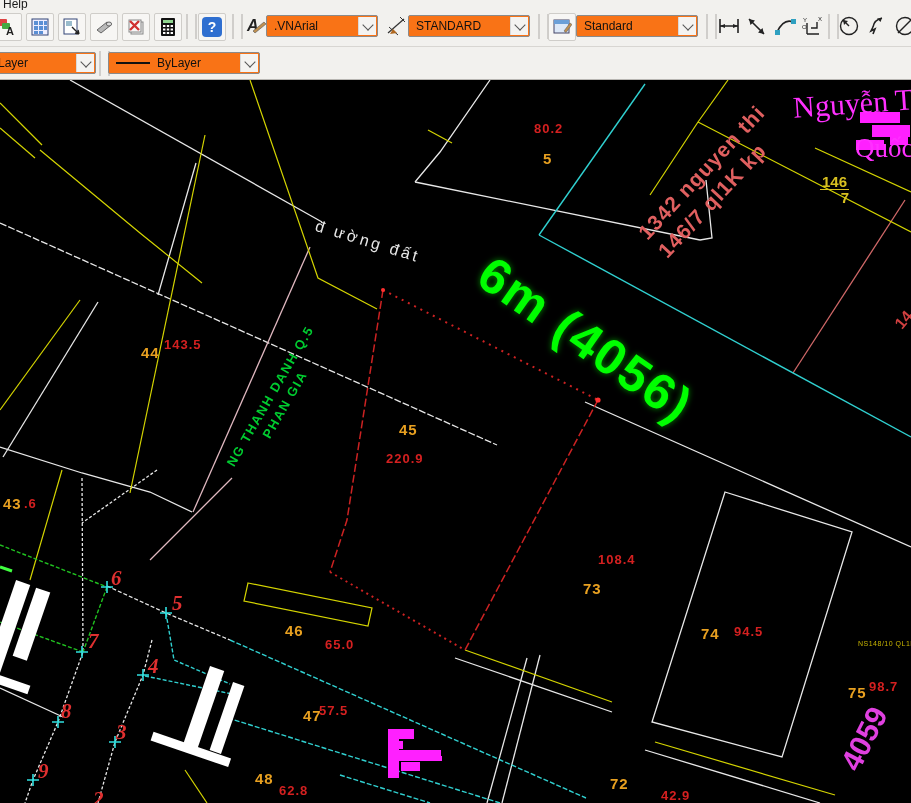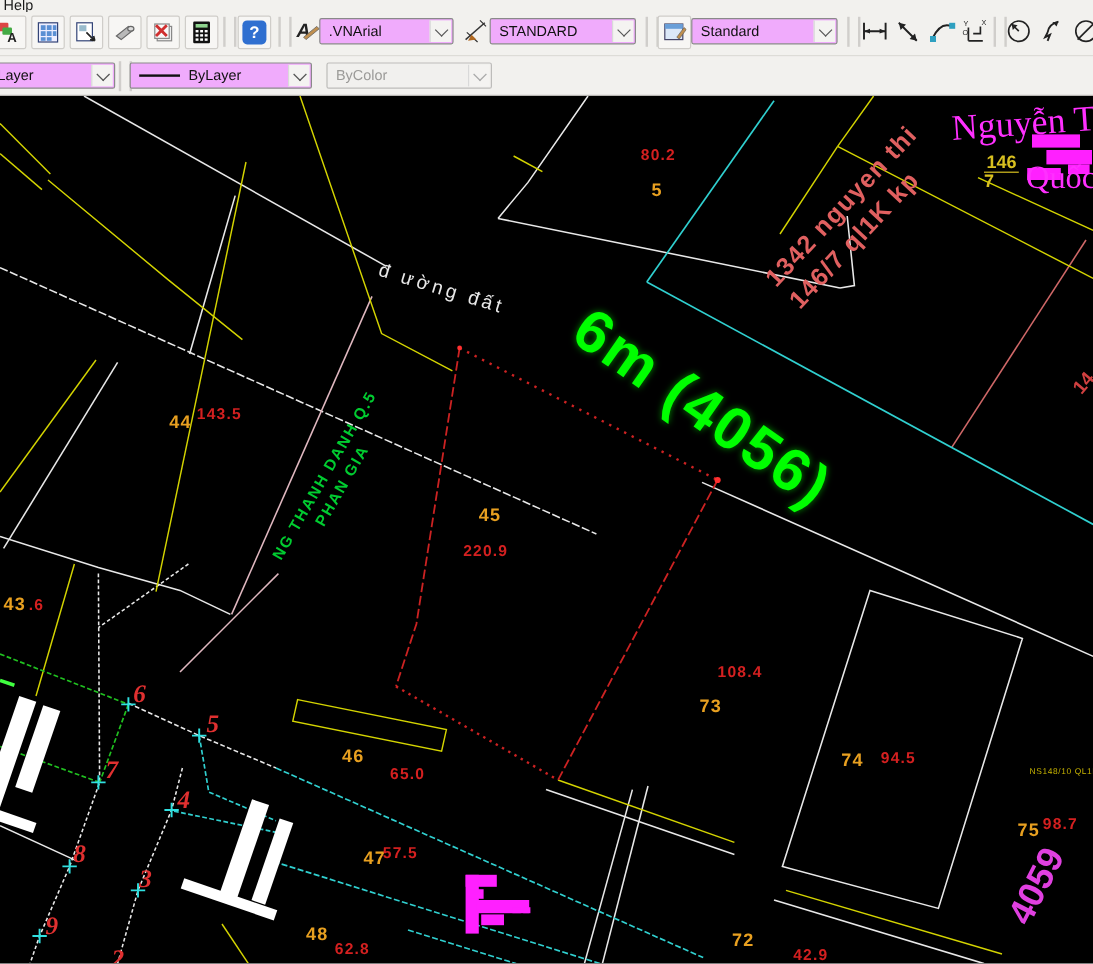--- a/index.html
+++ b/index.html
@@ -6,21 +6,21 @@
   #app{position:relative;width:911px;height:803px;overflow:hidden;background:#f2f1ee;
        font-family:"Liberation Sans",sans-serif;-webkit-font-smoothing:antialiased;}
   
   #menustrip{position:absolute;left:0;top:-3px;height:14px;font-size:12px;color:#1a1a1a;padding-left:3px;}
   #row1{position:absolute;left:0;top:10px;width:911px;height:36px;background:#f2f1ee;border-bottom:1px solid #d8d6d2;}
   #row2{position:absolute;left:0;top:47px;width:911px;height:32px;background:#f2f1ee;border-bottom:1px solid #b8b6b2;}
   .tbbtn{position:absolute;top:3px;width:26px;height:26px;border:1px solid #cfcdc9;border-radius:2px;
          background:#f7f6f4;display:flex;align-items:center;justify-content:center;}
   .grip{position:absolute;top:4px;width:7px;height:25px;
         border-left:2px solid #d0cecb;border-right:2px solid #d0cecb;}
-  .combo{position:absolute;height:22px;background:#f0abfc;border:1px solid #8a8a8a;border-radius:2px;
+  .combo{position:absolute;height:22px;background:#f97316;border:1px solid #8a8a8a;border-radius:2px;
          font-size:12px;color:#111;display:flex;align-items:center;padding-left:7px;box-sizing:border-box;}
   .combo .arrowzone{position:absolute;right:1px;top:1px;bottom:1px;width:17px;background:#f4f3f1;
          border-left:1px solid #d9d9d9;display:flex;align-items:center;justify-content:center;}
   .chev{width:7px;height:7px;border-right:1.6px solid #555;border-bottom:1.6px solid #555;
         transform:rotate(45deg);margin-top:-3px;}
   .combo.disabled{background:#f1f0ee;color:#9b9a98;border-color:#bdbcba;}
   .combo.disabled .chev{border-color:#aaa;}
   .linetype-glyph{display:inline-block;width:34px;height:0;border-top:2px solid #111;margin-right:7px;}
   
   #canvas{position:absolute;left:0;top:80px;width:911px;height:723px;background:#000;overflow:hidden;cursor:crosshair;}
@@ -30,21 +30,21 @@
   .vertex{color:#e03030;font-family:"Liberation Serif",serif;font-style:italic;font-weight:bold;font-size:21px;}
   .roadlabel{color:#e8e8e8;font-size:16px;letter-spacing:3px;transform:rotate(17deg);transform-origin:0 0;}
   .roaddim{color:#00ff00;font-size:50px;font-weight:bold;letter-spacing:2px;transform:rotate(35deg);transform-origin:0 0;
            text-shadow:0 0 6px rgba(0,255,0,.55);}
   .owner{color:#00cc30;font-size:13px;font-weight:bold;letter-spacing:1.5px;text-align:center;width:170px;
          transform:rotate(-60deg);transform-origin:0 50%;line-height:17px;}
   .addr{color:#e06060;font-size:21px;font-weight:bold;letter-spacing:1px;width:240px;line-height:27px;
         transform:rotate(-47deg);transform-origin:0 50%;}
   .bigname{color:#ff30ff;font-family:"Liberation Serif",serif;font-size:30px;transform:rotate(-4deg);}
   .bigname2{color:#ff30ff;font-family:"Liberation Serif",serif;font-size:27px;}
-  .frac{color:#d8c020;font-size:15px;font-weight:bold;text-align:left;line-height:15px;}
+  .frac{color:#d8c020;font-size:15px;font-weight:bold;text-align:right;line-height:15px;margin-top:46px;}
   .frac .num{border-bottom:1.5px solid #d8c020;padding:0 2px;}
   .notesmall{color:#c8b400;font-size:7px;letter-spacing:.5px;}
   .cornerdim{color:#e040e0;font-size:30px;font-weight:bold;transform:rotate(-63deg);transform-origin:0 100%;}
   .edgefrag{color:#d04040;font-size:16px;font-weight:bold;transform:rotate(-50deg);}
 </style>
 </head>
 <body>
 
 <div id="app">
 
@@ -220,26 +220,20 @@
     <div class="combo" style="left:-24px;top:5px;width:120px">
       <span>ByLayer</span>
       <span class="arrowzone">
           <span class="chev"></span>
         </span>
     </div>
     <div class="grip" style="left:99px"></div>
     <div class="combo" style="left:108px;top:5px;width:152px">
       <span class="linetype-glyph"></span>
       <span>ByLayer</span>
-      <span class="arrowzone">
-          <span class="chev"></span>
-        </span>
-    </div>
-    <div class="combo disabled" style="left:272px;top:5px;width:138px">
-      <span>ByColor</span>
       <span class="arrowzone">
           <span class="chev"></span>
         </span>
     </div>
   </div>
 
   <div id="canvas">
 
     <svg width="911" height="723" style="position:absolute;left:0;top:0">
 

